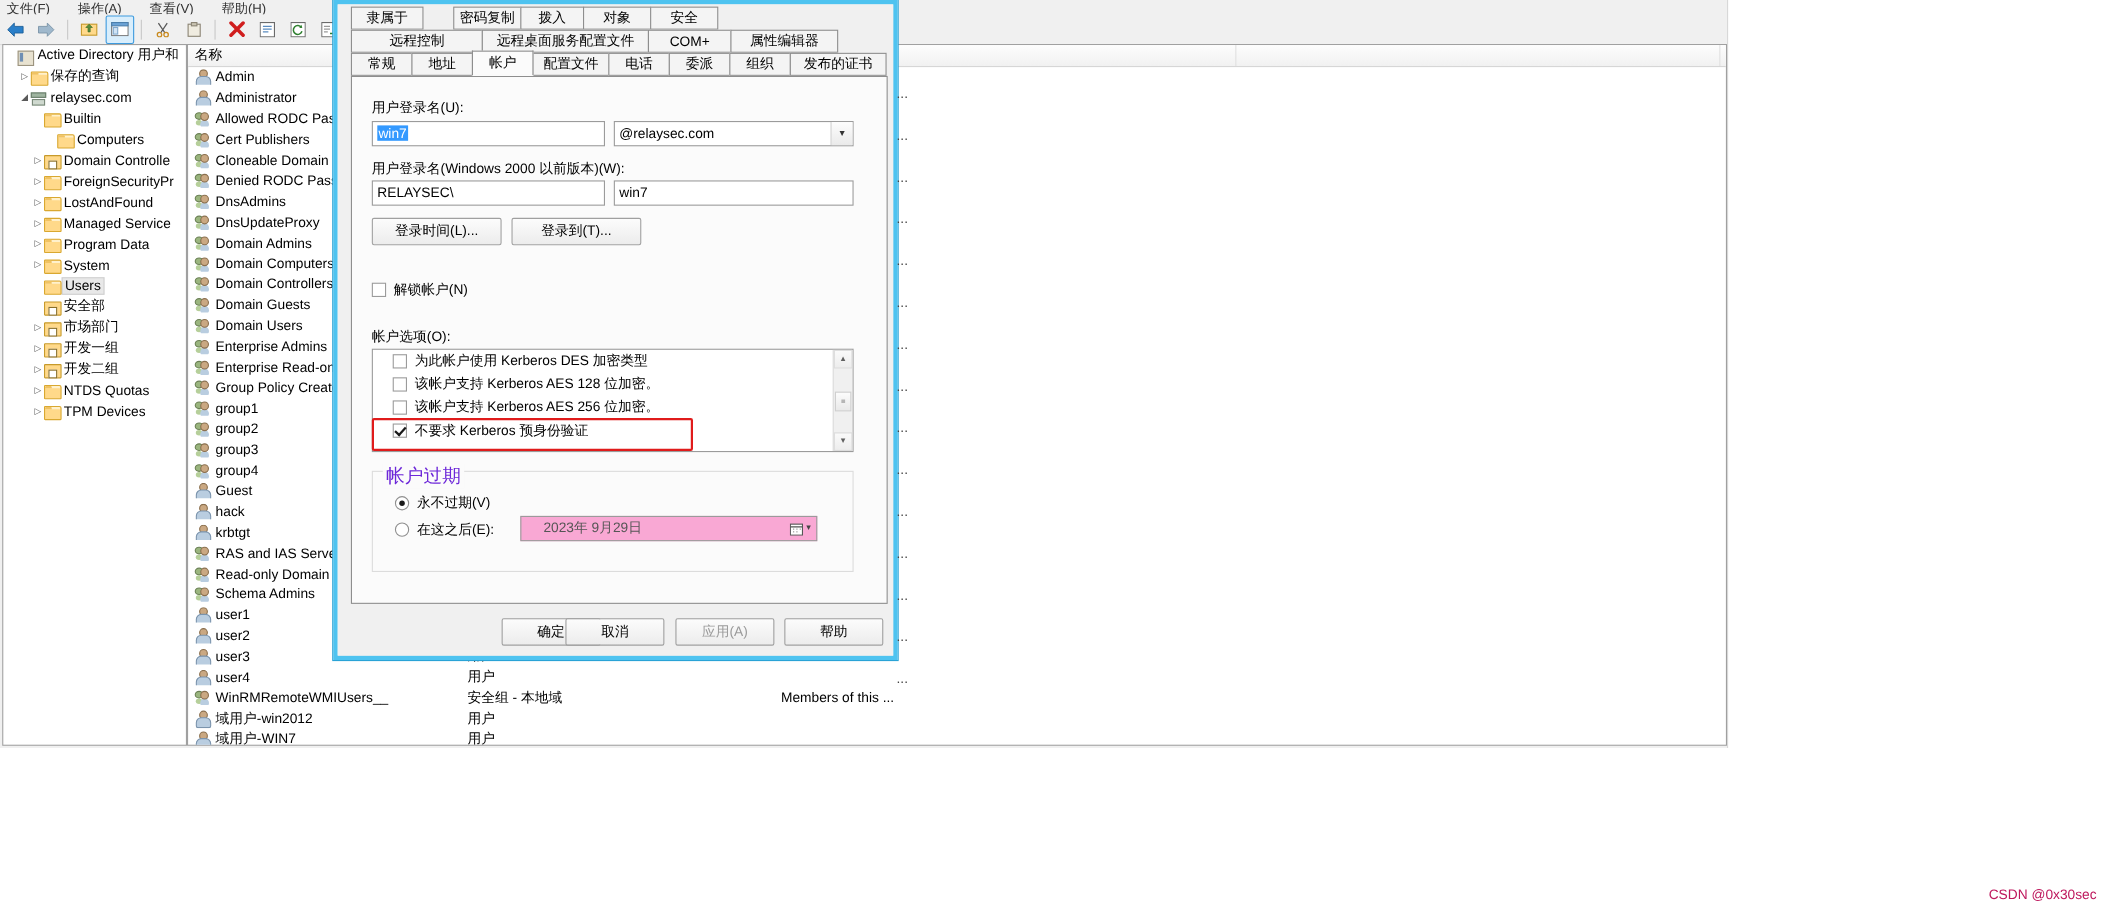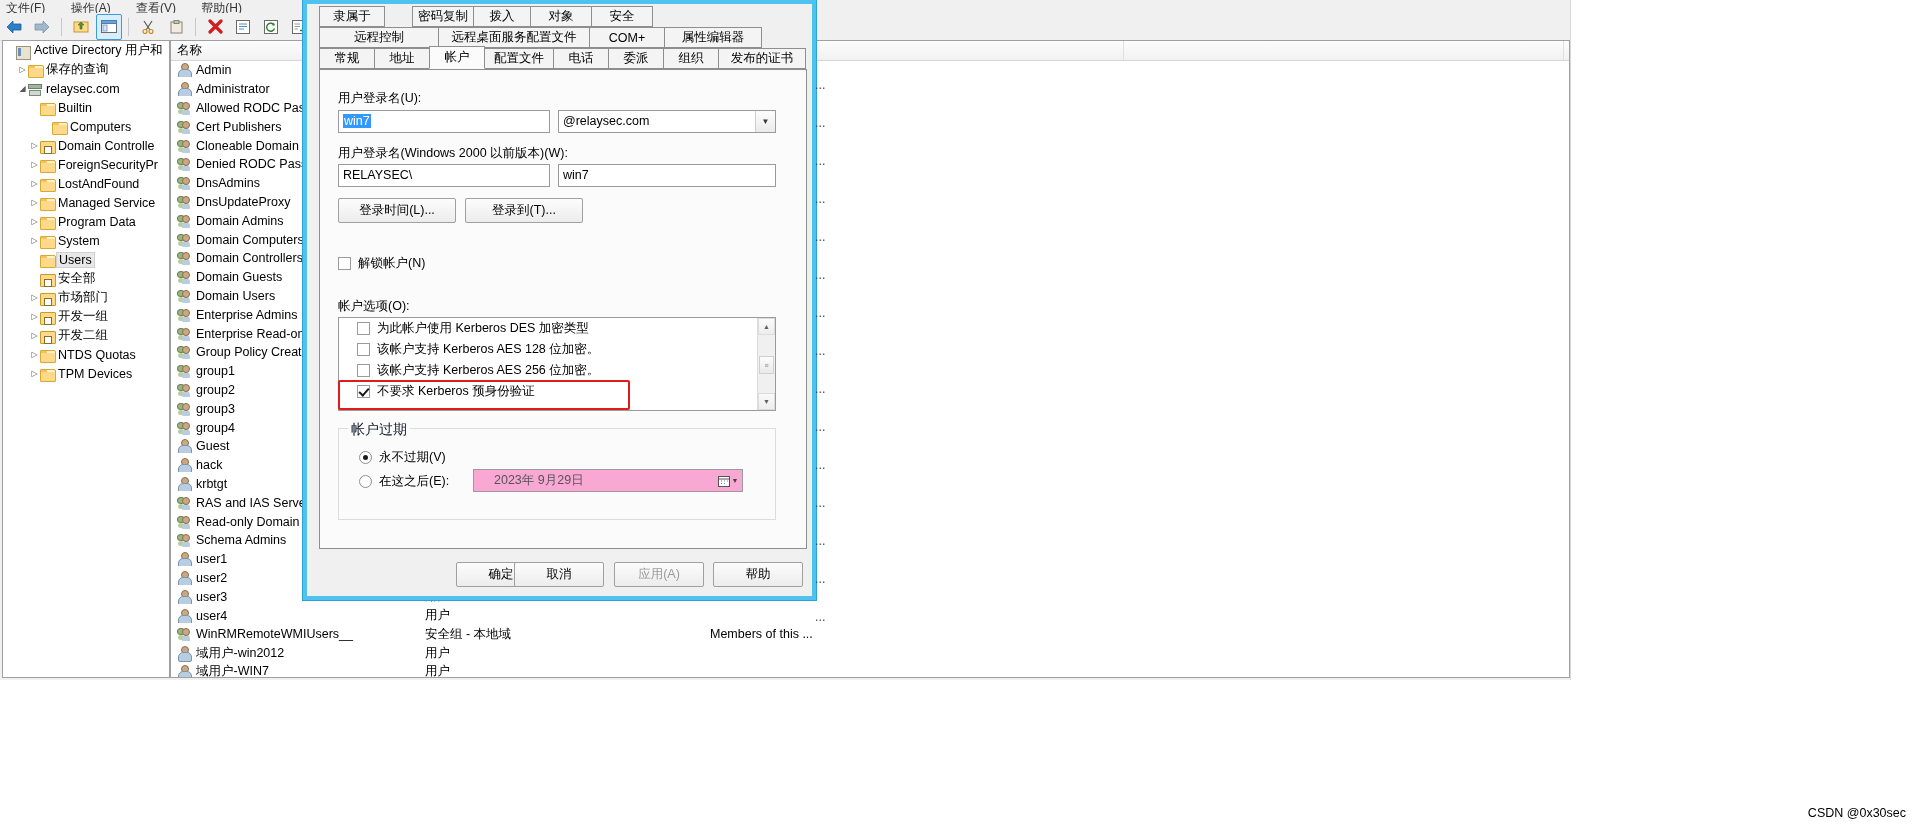--- a/index.html
+++ b/index.html
@@ -214,42 +214,42 @@
   .redbox {
     position: absolute; border: 2px solid #e01b1b; box-sizing: border-box;
     border-radius: 2px; pointer-events: none;
   }
   .groupbox {
     position: absolute; box-sizing: border-box;
     border: 1px solid #dcdcdc; background: transparent;
   }
   .gb-title {
     position: absolute; top: -8px; left: 9px; background: #fbfbfb;
-    font-size: 14px; padding: 0 3px; color: #0f172a;
+    font-size: 17px; padding: 0 3px; color: #6d28d9;
   }
   .radio {
     width: 13px; height: 13px; border-radius: 50%; border: 1px solid #8f8f8f;
     background: #fff; margin-right: 7px; position: relative; flex: 0 0 13px; box-sizing:border-box;
   }
   .radio.on:after {
     content:""; position:absolute; left:3px; top:3px; width:5px; height:5px;
     border-radius:50%; background:#1a1a1a;
   }
   .datebox {
     position: absolute; box-sizing: border-box; border: 1px solid #9b9b9b;
     background: #f9a8d4; height: 23px; font-size: 12.5px; line-height: 21px;
     padding-left: 20px; color: #555;
   }
   .datebox .dbtn {
     position:absolute; right:1px; top:1px; width:26px; height:19px;
     display:flex;align-items:center;justify-content:center; gap:2px; color:#444; font-size:11px;
   }
   #watermark {
     position: absolute; right: 8px; bottom: 4px;
-    font-size: 12.5px; color: #000000;
+    font-size: 12.5px; color: #be185d;
   }
   .dots { position:absolute; font-size:12.5px; color:#444; }
 </style>
 </head>
 <body>
 
 <div id="root">
 
   <div id="mmc">
 

